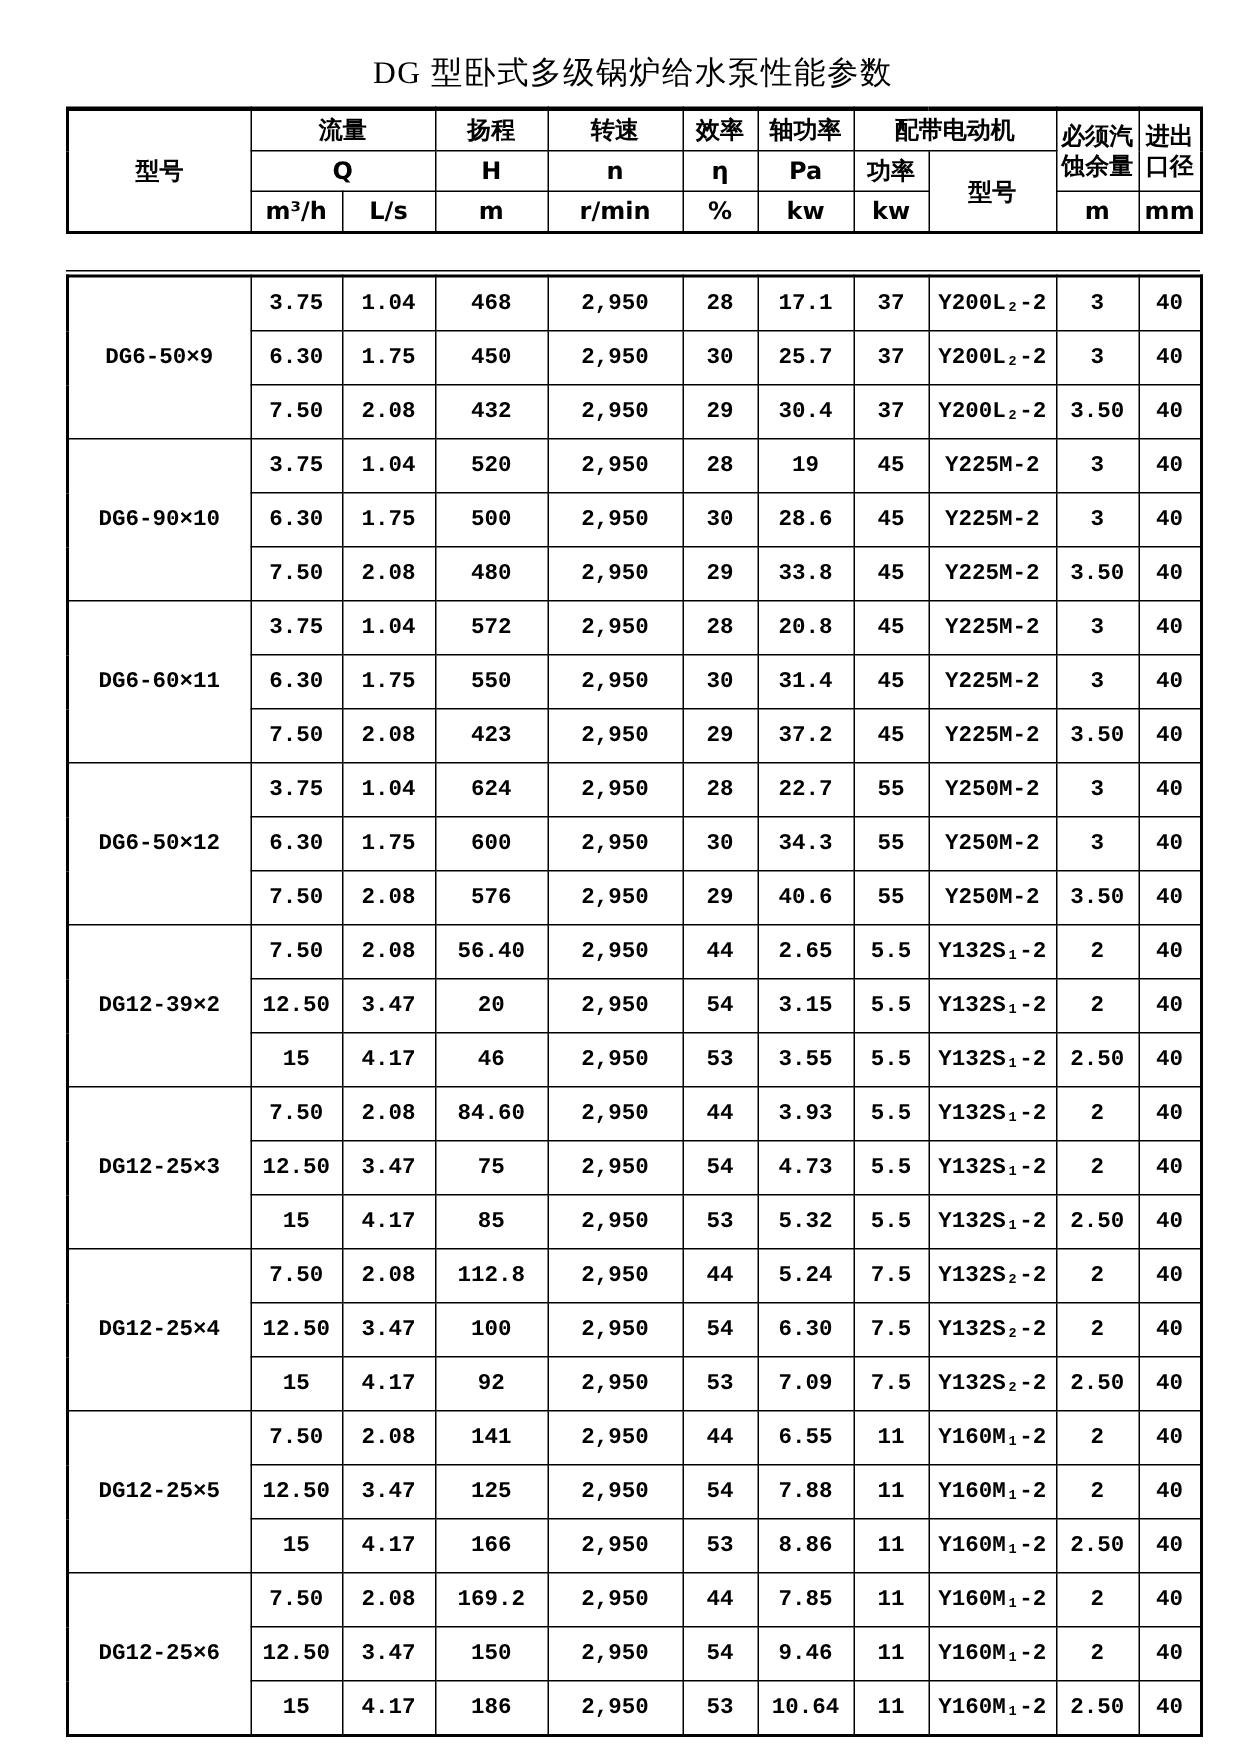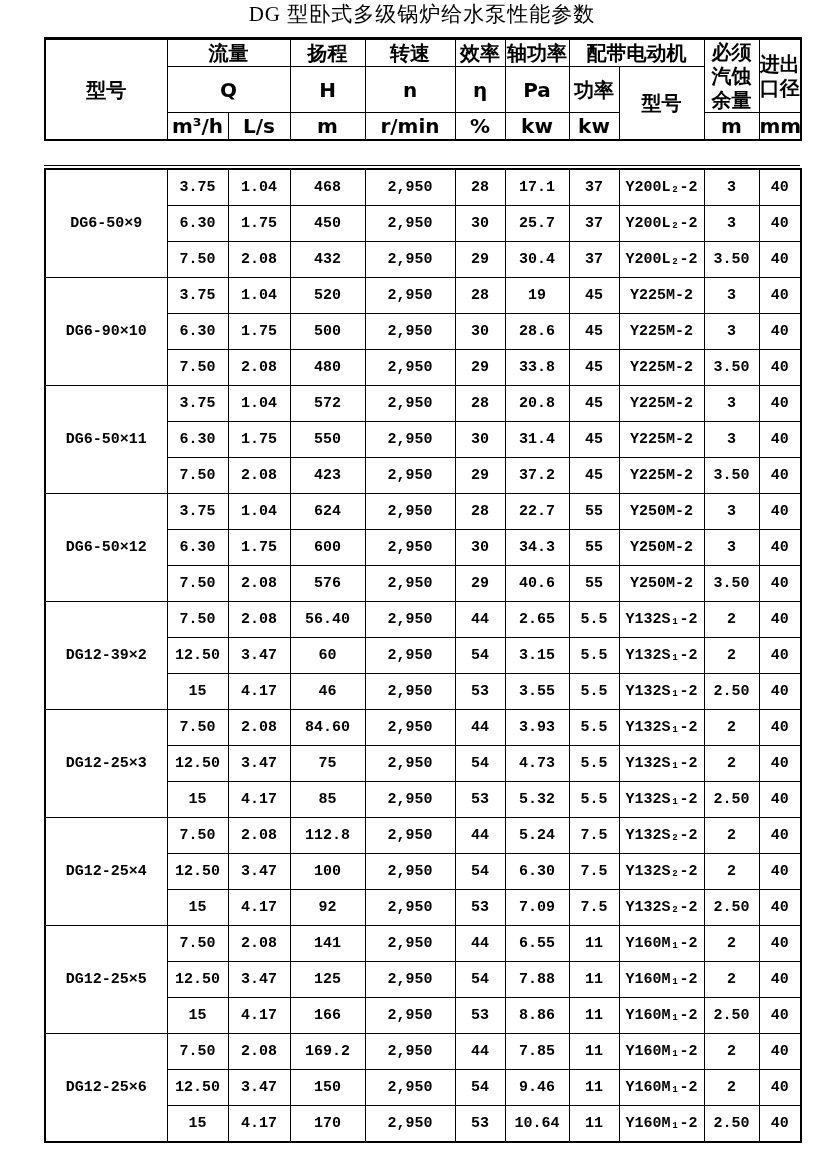--- a/index.html
+++ b/index.html
@@ -14,20 +14,21 @@
     color: #000;
     font-family: "DejaVu Sans", sans-serif;
   }
   .page {
     position: absolute;
     left: 44px;
     top: 0;
     width: 756px;
   }
   .title {
+    margin-top: 34px;
     margin-bottom: 9px;
     text-align: center;
     font-family: "Liberation Serif", "DejaVu Serif", serif;
     font-size: 21px;
     font-weight: 400;
     letter-spacing: 1px;
     white-space: nowrap;
   }
   table.tbl {
     border-collapse: collapse;
@@ -42,21 +43,21 @@
     overflow: hidden;
   }
   
   table.header-tbl {
     border: 2px solid #000;
     border-top: 3px solid #000;
   }
   table.header-tbl td {
     font-family: "DejaVu Sans", "Liberation Sans", sans-serif;
     font-weight: bold;
-    font-size: 20px;
+    font-size: 16px;
     line-height: 1.2;
     height: 26px;
   }
   
   .body-wrap {
     margin-top: 24px;
     border-top: 1px solid #000;
     padding-top: 2px;
   }
   table.body-tbl {
@@ -210,21 +211,21 @@
             <td>480</td>
             <td>2,950</td>
             <td>29</td>
             <td>33.8</td>
             <td>45</td>
             <td>Y225M-2</td>
             <td>3.50</td>
             <td>40</td>
           </tr>
           <tr>
-            <td rowspan="3">DG6-50×11</td>
+            <td rowspan="3">DG6-60×11</td>
             <td>3.75</td>
             <td>1.04</td>
             <td>572</td>
             <td>2,950</td>
             <td>28</td>
             <td>20.8</td>
             <td>45</td>
             <td>Y225M-2</td>
             <td>3</td>
             <td>40</td>
@@ -299,21 +300,21 @@
             <td>44</td>
             <td>2.65</td>
             <td>5.5</td>
             <td>Y132S₁-2</td>
             <td>2</td>
             <td>40</td>
           </tr>
           <tr>
             <td>12.50</td>
             <td>3.47</td>
-            <td>60</td>
+            <td>20</td>
             <td>2,950</td>
             <td>54</td>
             <td>3.15</td>
             <td>5.5</td>
             <td>Y132S₁-2</td>
             <td>2</td>
             <td>40</td>
           </tr>
           <tr>
             <td>15</td>
@@ -459,21 +460,21 @@
             <td>54</td>
             <td>9.46</td>
             <td>11</td>
             <td>Y160M₁-2</td>
             <td>2</td>
             <td>40</td>
           </tr>
           <tr>
             <td>15</td>
             <td>4.17</td>
-            <td>170</td>
+            <td>186</td>
             <td>2,950</td>
             <td>53</td>
             <td>10.64</td>
             <td>11</td>
             <td>Y160M₁-2</td>
             <td>2.50</td>
             <td>40</td>
           </tr>
         </tbody>
     </table>

